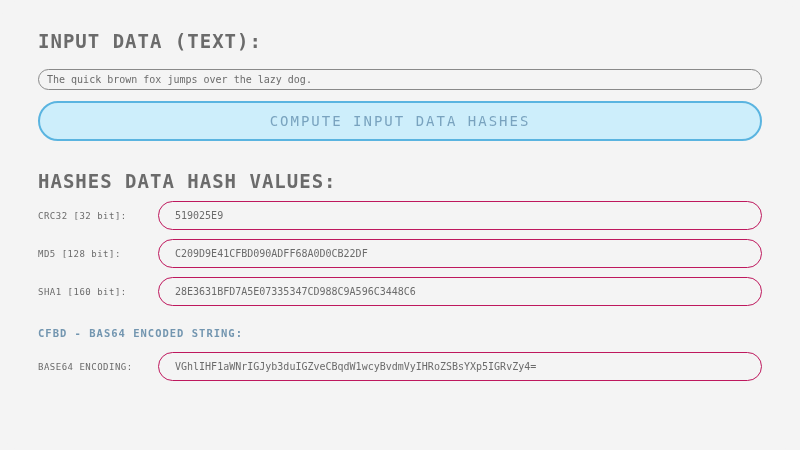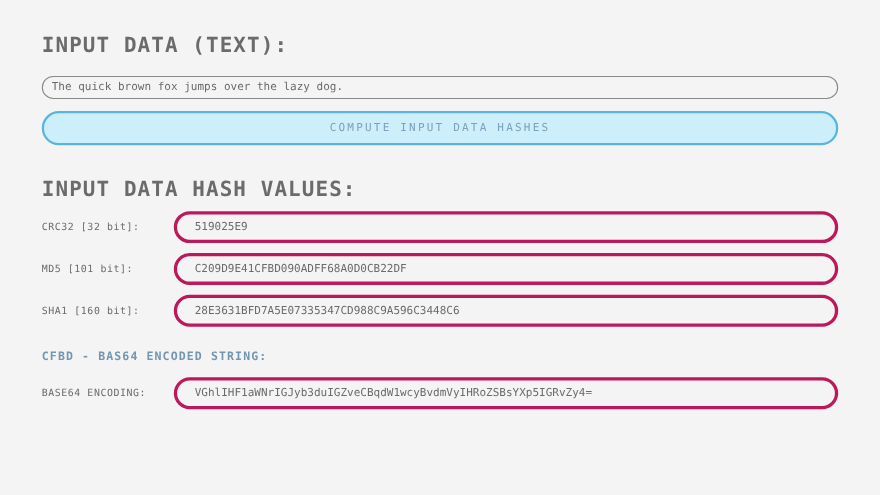--- a/index.html
+++ b/index.html
@@ -28,27 +28,27 @@
     color: #6b6b6b;
     font-family: "DejaVu Sans Mono", monospace;
     font-size: 10px;
     padding: 0 8px;
     outline: none;
   }
 
   .compute-button {
     display: block;
     width: 100%;
-    height: 31px;
+    height: 40px;
     margin-top: 11px;
     border: 2px solid #5ab4e0;
     background: #cdeefb;
     color: #79a3bf;
     font-family: "DejaVu Sans Mono", monospace;
-    font-size: 10px;
+    font-size: 14px;
     letter-spacing: 2px;
     cursor: pointer;
   }
 
   .hash-heading { margin-top: 29px; }
 
   .rows { margin-top: 5px; }
   .row {
     display: flex;
     align-items: center;
@@ -57,21 +57,21 @@
   .row-label {
     width: 120px;
     flex: 0 0 120px;
     font-size: 9px;
     color: #6b6b6b;
     letter-spacing: 0.5px;
   }
   .row-field {
     flex: 1;
     height: 29px;
-    border: 3px solid #be185d;
+    border: 1px solid #be185d;
     background: #f4f4f4;
     color: #6b6b6b;
     font-family: "DejaVu Sans Mono", monospace;
     font-size: 10px;
     padding: 0 16px;
     outline: none;
   }
 
   .bonus-heading {
     margin-top: 21px;
@@ -86,31 +86,31 @@
 <body>
 
 <div class="container">
 
   <div class="big-heading">INPUT DATA (TEXT):</div>
 
   <input class="text-input" type="text" value="The quick brown fox jumps over the lazy dog." style="">
 
   <button class="compute-button">COMPUTE INPUT DATA HASHES</button>
 
-  <div class="big-heading hash-heading">INPUT DATA HASH VALUES:</div>
+  <div class="big-heading hash-heading">HASHES DATA HASH VALUES:</div>
 
   <div class="rows">
 
     <div class="row">
       <div class="row-label">CRC32 [32 bit]:</div>
       <input class="row-field" type="text" readonly="" value="519025E9" style="">
     </div>
 
     <div class="row">
-      <div class="row-label">MD5 [101 bit]:</div>
+      <div class="row-label">MD5 [128 bit]:</div>
       <input class="row-field" type="text" readonly="" value="C209D9E41CFBD090ADFF68A0D0CB22DF" style="">
     </div>
 
     <div class="row">
       <div class="row-label">SHA1 [160 bit]:</div>
       <input class="row-field" type="text" readonly="" value="28E3631BFD7A5E07335347CD988C9A596C3448C6" style="">
     </div>
 
 
   </div>

